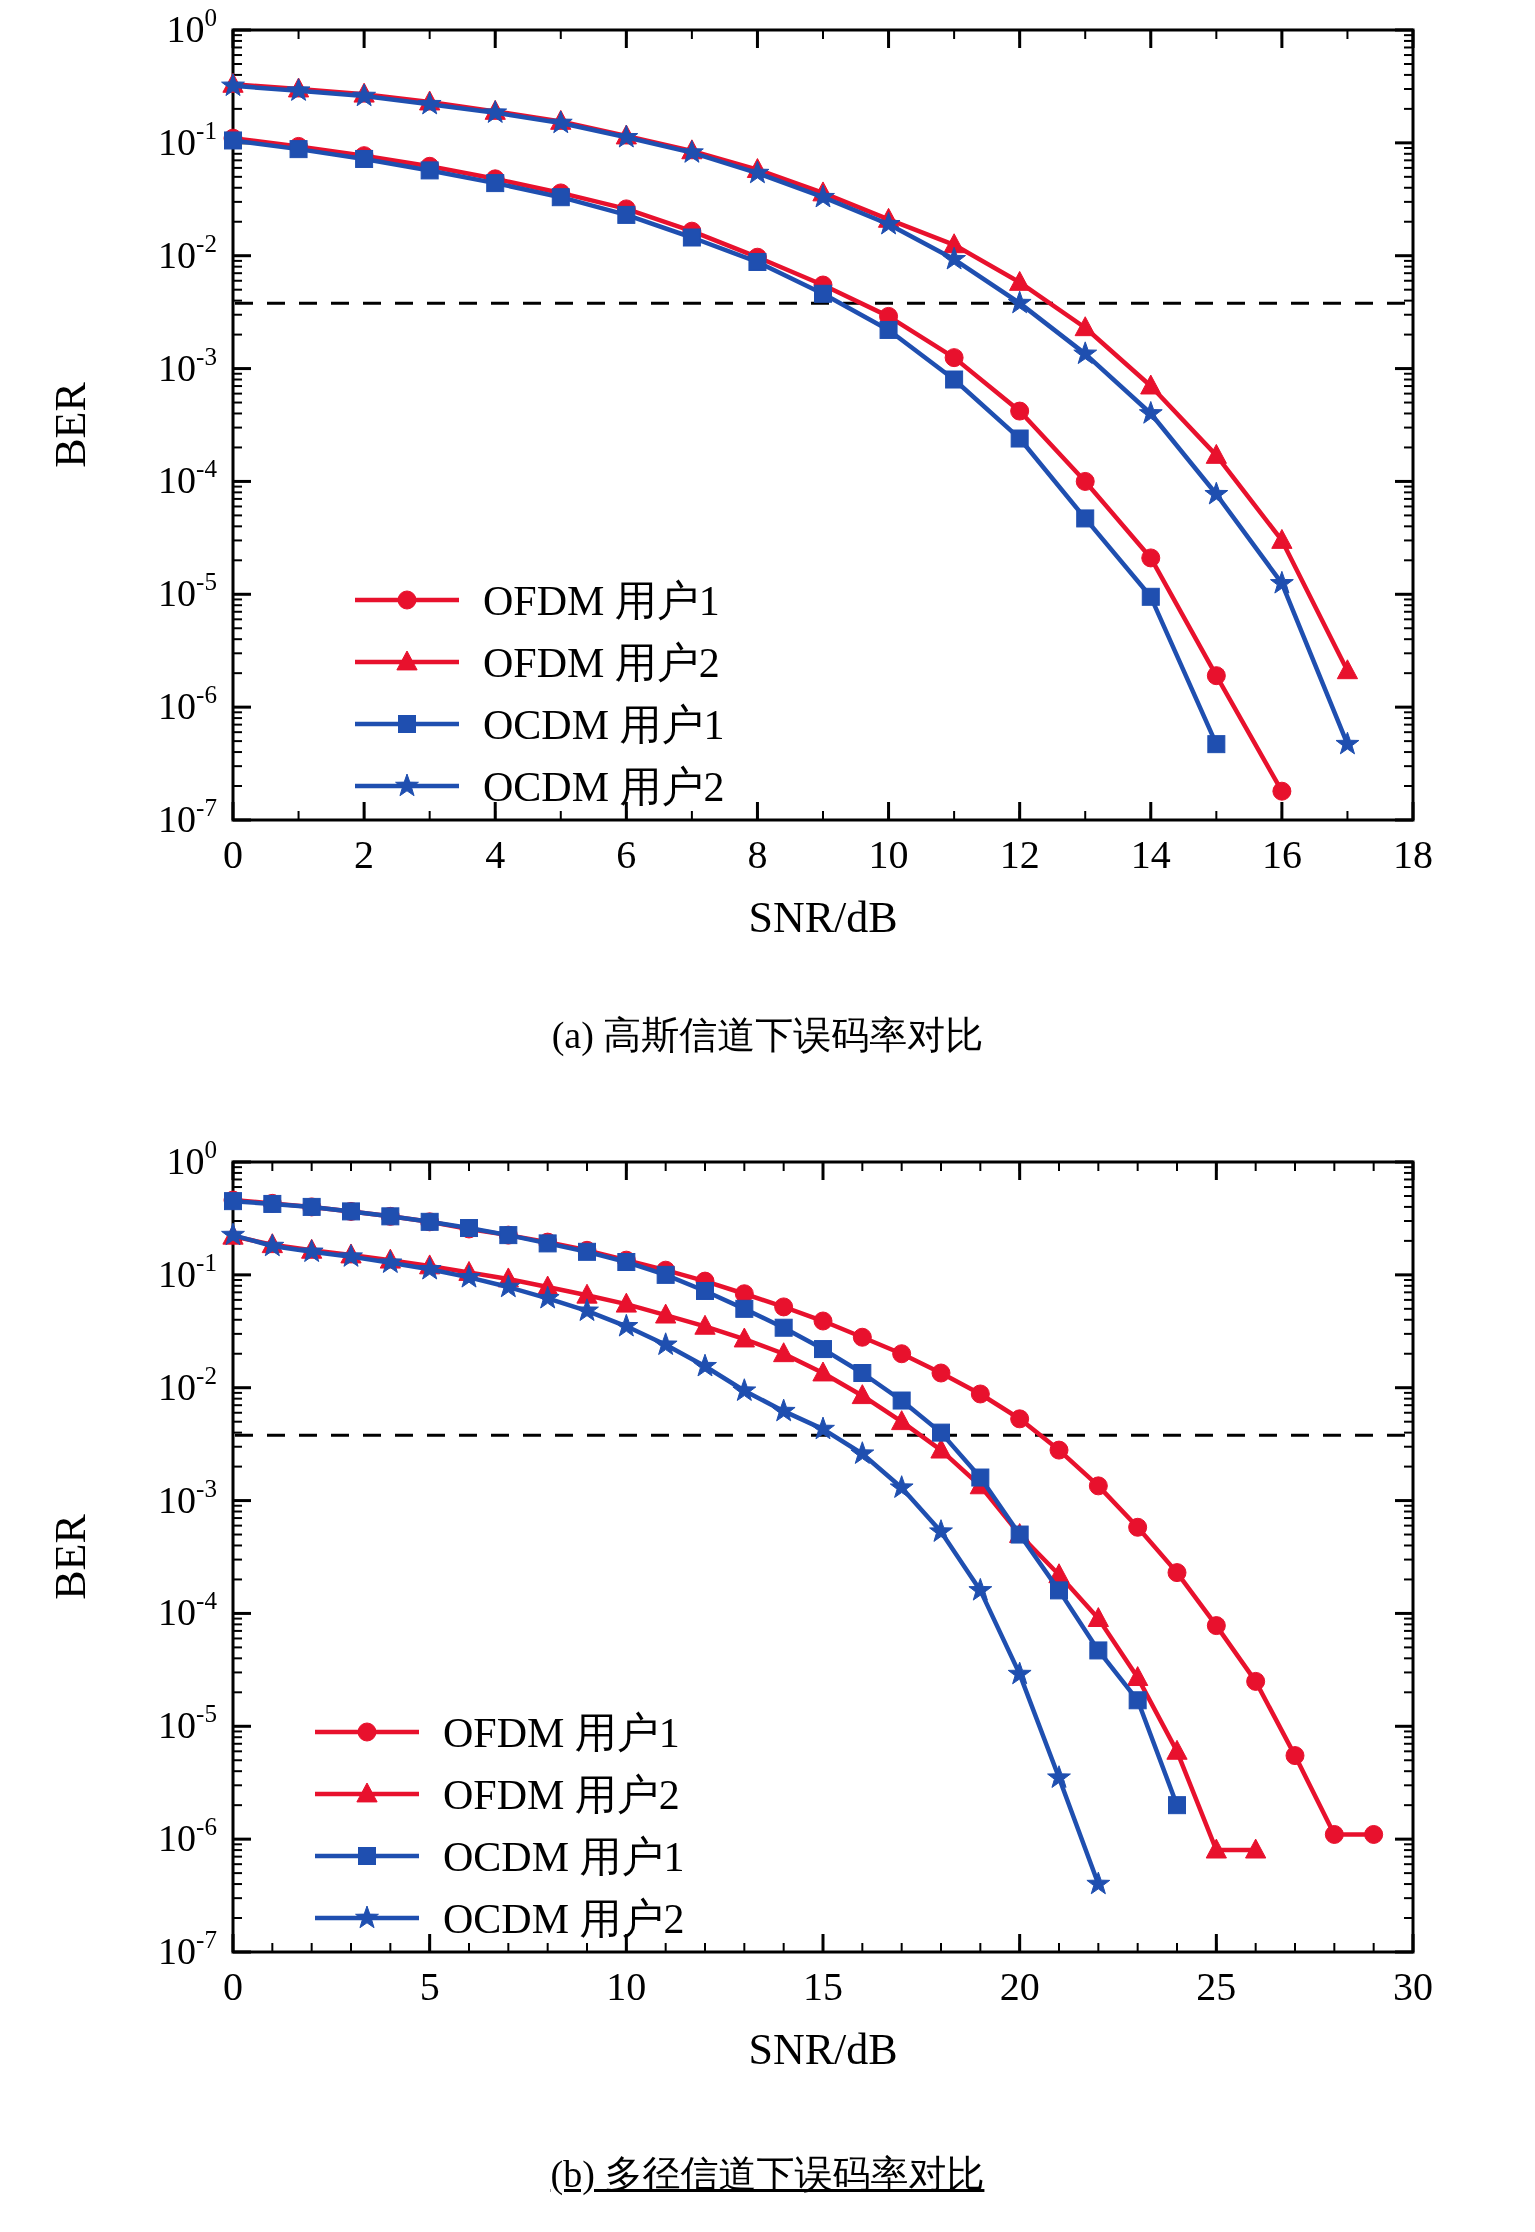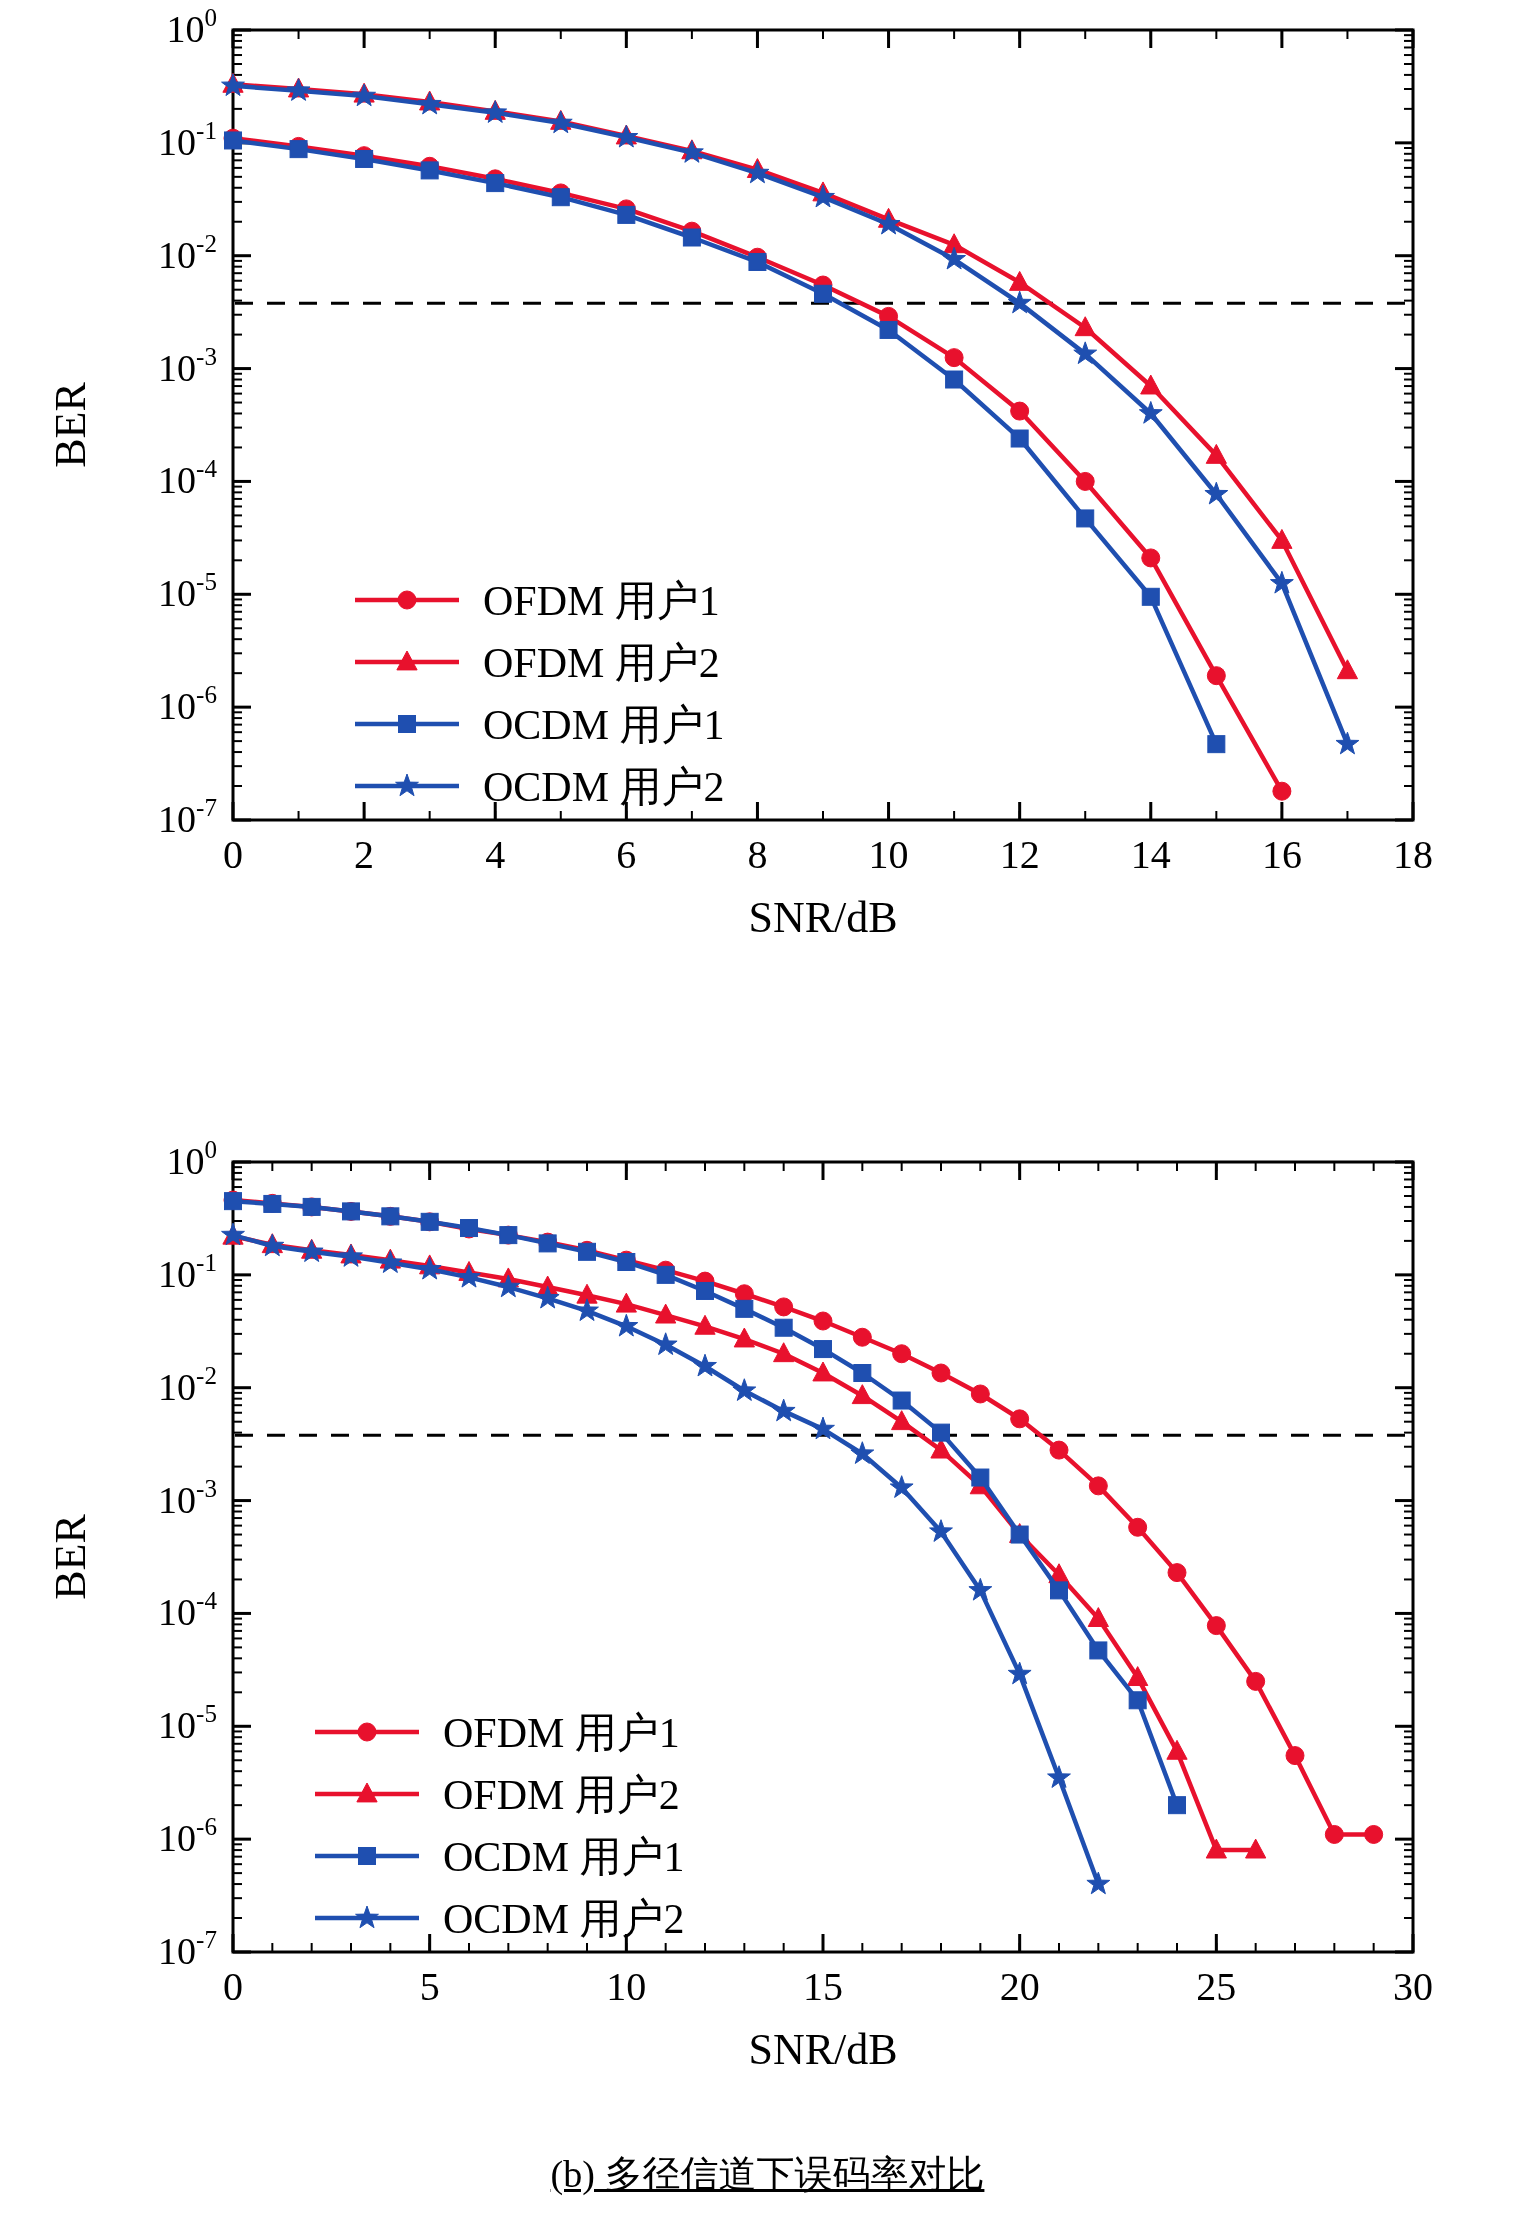--- a/index.html
+++ b/index.html
@@ -340,20 +340,21 @@
             <text x="468" y="677" font-family="&quot;Liberation Serif&quot;, serif" font-size="42" fill="#000">OFDM 用户2</text>
             <line x1="340" y1="724" x2="444" y2="724" stroke="#1f4fb0" stroke-width="4.5"></line>
             <rect x="383.5" y="715.5" width="17" height="17" fill="#1f4fb0" stroke="#1f4fb0" stroke-width="1"></rect>
             <text x="468" y="739" font-family="&quot;Liberation Serif&quot;, serif" font-size="42" fill="#000">OCDM 用户1</text>
             <line x1="340" y1="786" x2="444" y2="786" stroke="#1f4fb0" stroke-width="4.5"></line>
             <polygon points="392.00,774.00 394.82,782.12 403.41,782.29 396.57,787.48 399.05,795.71 392.00,790.80 384.95,795.71 387.43,787.48 380.59,782.29 389.18,782.12" fill="#1f4fb0" stroke="#1f4fb0" stroke-width="1"></polygon>
             <text x="468" y="801" font-family="&quot;Liberation Serif&quot;, serif" font-size="42" fill="#000">OCDM 用户2</text>
           </g>
         </svg>
     </div>
+    <div class="caption" style="top:1010px;">(a) 高斯信道下误码率对比</div>
   </div>
 
   <div class="figure" style="position:absolute; left:0; top:1132px;">
     <div class="plot-wrap">
       <svg id="chart-b" width="1535" height="1000">
           <rect x="218" y="30" width="1180" height="790" fill="#fff" stroke="#000" stroke-width="3"></rect>
           <line x1="218" y1="108.88375763220783" x2="227" y2="108.88375763220783" stroke="#000" stroke-width="2"></line>
           <line x1="1398" y1="108.88375763220783" x2="1389" y2="108.88375763220783" stroke="#000" stroke-width="2"></line>
           <line x1="218" y1="89.01060125306667" x2="227" y2="89.01060125306667" stroke="#000" stroke-width="2"></line>
           <line x1="1398" y1="89.01060125306667" x2="1389" y2="89.01060125306667" stroke="#000" stroke-width="2"></line>

